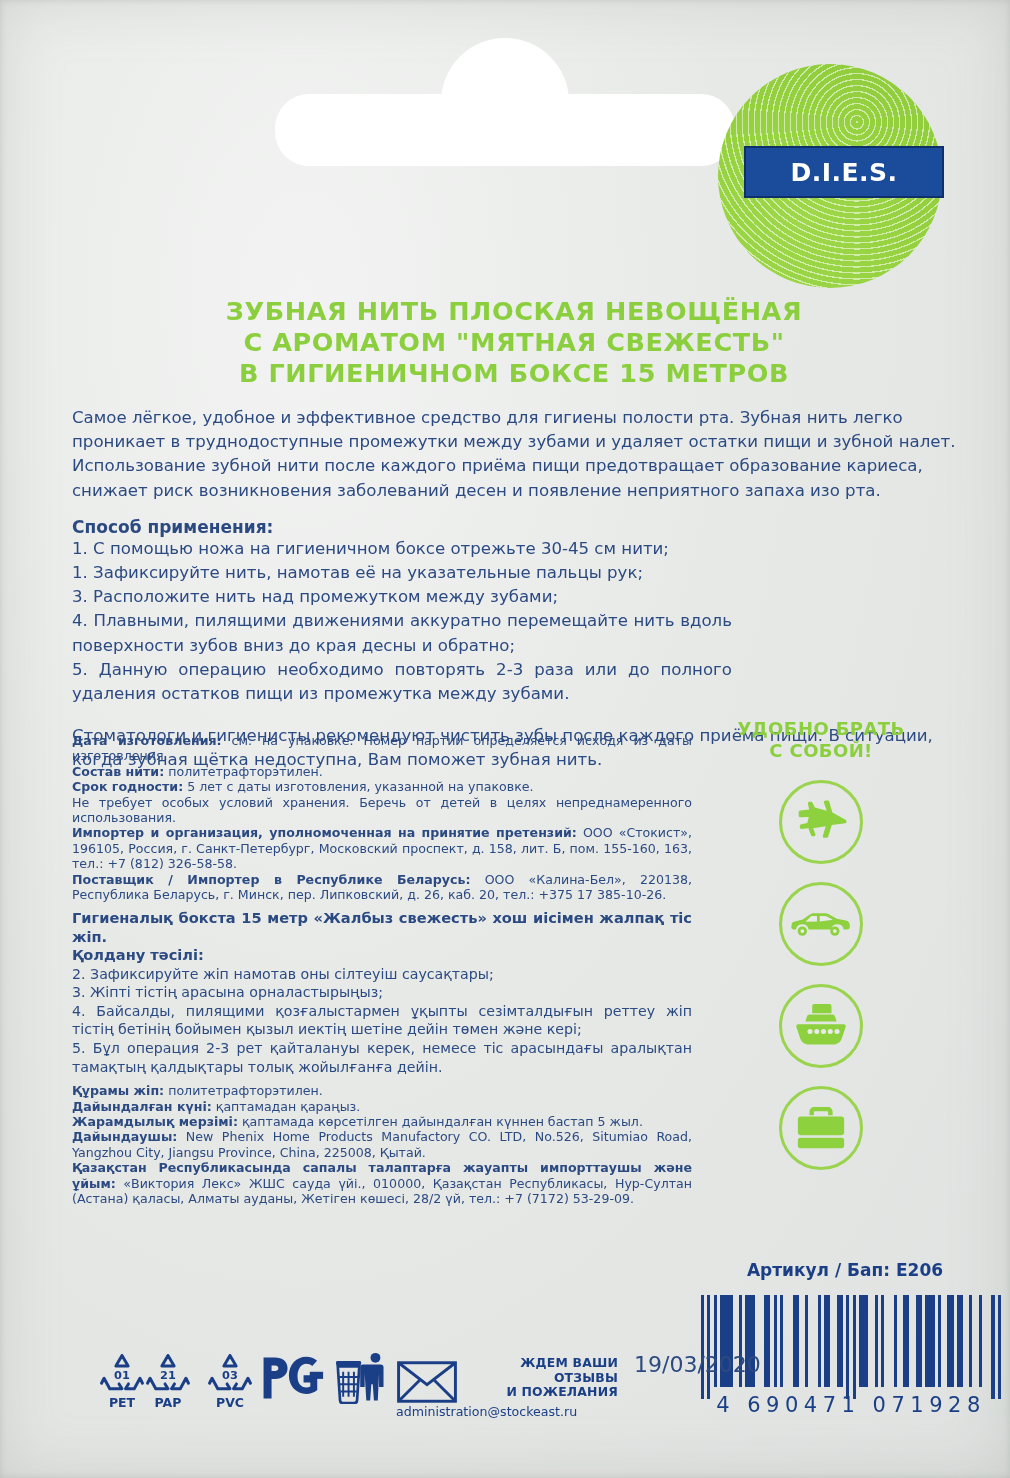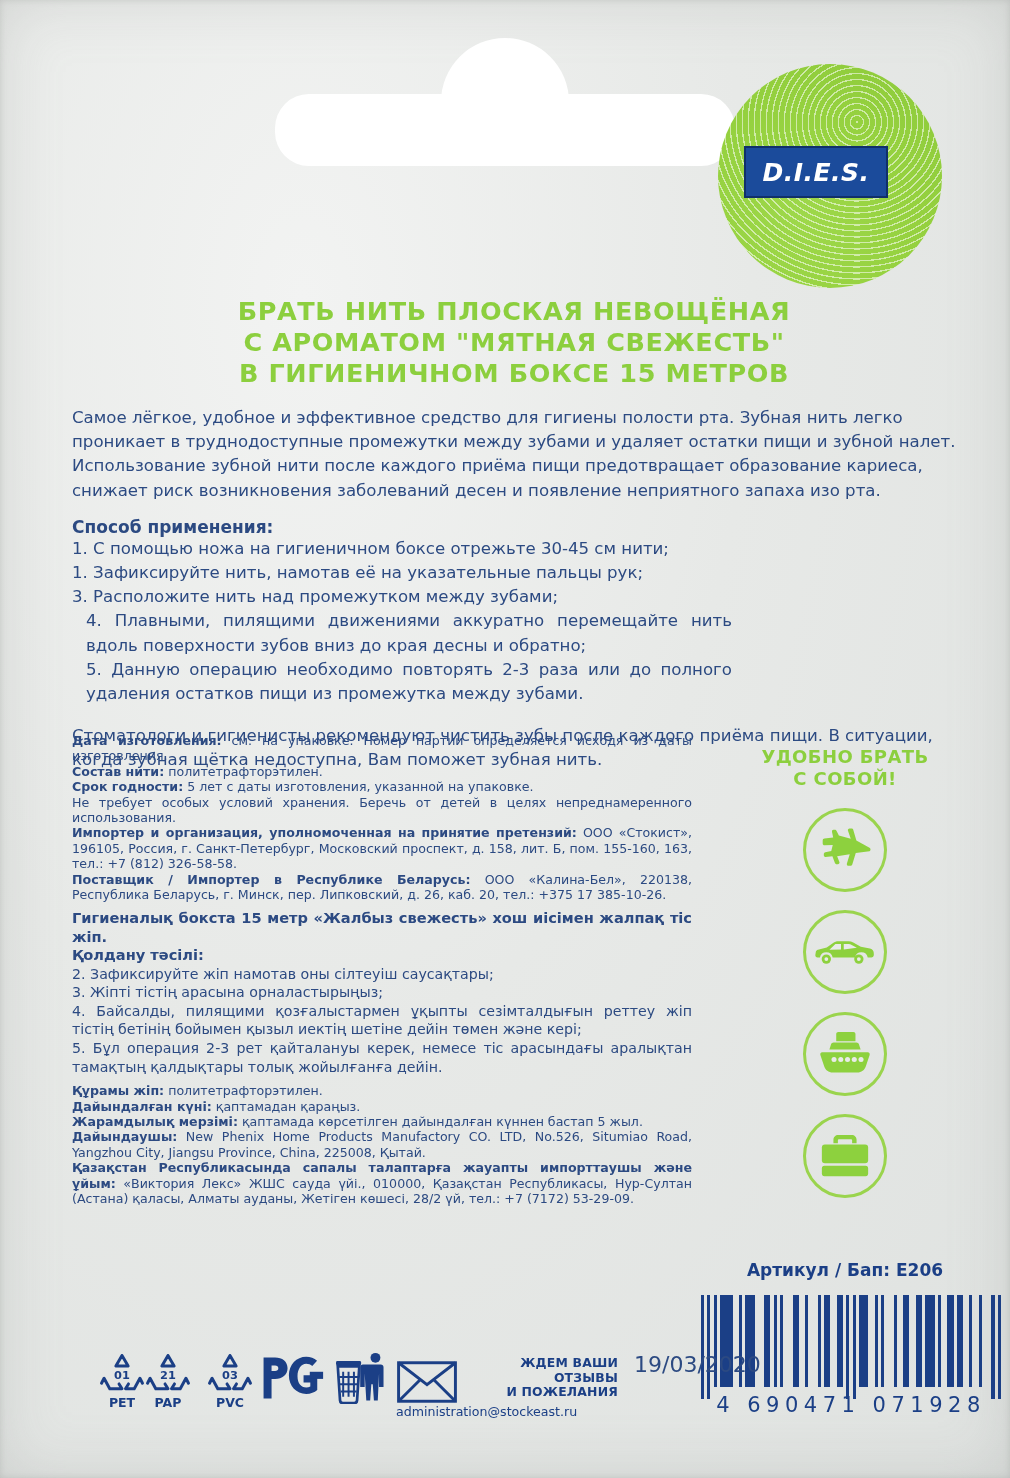--- a/index.html
+++ b/index.html
@@ -36,23 +36,23 @@
 
   
   .logo { position:absolute; left:718px; top:64px; width:224px; height:224px; }
   .logo .disc {
     position:absolute; inset:0; border-radius:50%;
     background:
       repeating-radial-gradient(circle at 62% 26%, rgba(255,255,255,.55) 0 1.3px, rgba(255,255,255,0) 1.3px 6px),
       radial-gradient(circle at 38% 70%, #9ed84a 0%, #95d13f 55%, #8cc93a 100%);
   }
   .logo .plate {
-    position:absolute; left:26px; top:82px; width:144px; height:52px;
+    position:absolute; left:26px; top:82px; width:200px; height:52px;
     background:#1b4b9b; border:2px solid #10306b;
-    display:flex; align-items:center; justify-content:center;font-style:italic;
+    display:flex; align-items:center; justify-content:center;
   }
   .logo .plate span {
     color:#fff; font-weight:bold; font-size:25px; letter-spacing:.5px;
     font-family:"DejaVu Sans", sans-serif;
   }
 
   
   .headline {
     position:absolute; left:204px; top:296px; width:620px;
     color:#8ccf3e; font-weight:bold; font-size:25.5px; line-height:31px;
@@ -62,41 +62,41 @@
   .headline div { white-space:nowrap; }
 
   
   .body-col { position:absolute; left:72px; top:406px; width:660px; color:#2c4a82; }
   .p-intro { font-size:16.6px; line-height:24.2px; text-align:justify; }
   .p-intro div { white-space:nowrap; }
 
   .sect-title { font-weight:bold; font-size:17px; margin-top:14px; }
   .steps { font-size:16.6px; line-height:24.2px; }
   .steps div { white-space:nowrap; }
-  .steps .just { white-space:normal; text-align:justify;margin-left:14px; }
+  .steps .just { white-space:normal; text-align:justify; }
 
   .p-note { font-size:16.6px; line-height:24.2px; margin-top:18px; }
   .p-note div { white-space:nowrap; }
 
   
   .fine { position:absolute; left:72px; top:733px; width:620px; color:#2c4a82;
           font-size:12.6px; line-height:15.4px; }
   .fine p { margin:0; text-align:justify; }
   .fine b { font-weight:bold; }
   .fine .gap { height:7px; }
 
   
   .kaz-title { font-weight:bold; font-size:14.6px; line-height:18.4px; text-align:justify; }
   .kaz-sub { font-weight:bold; font-size:14.6px; line-height:18.4px; }
   .kaz-steps { font-size:14.2px; line-height:18.6px; text-align:justify; }
   .kaz-steps div { white-space:nowrap; }
   .kaz-steps .just { white-space:normal; }
 
   
-  .travel { position:absolute; left:712px; top:718px; width:266px;margin-top:28px; }
+  .travel { position:absolute; left:688px; top:718px; width:266px; }
   .travel .cap {
     color:#8ccf3e; font-weight:bold; font-size:18px; line-height:22px;
     text-align:center; letter-spacing:.4px;
   }
   .circ {
     width:84px; height:84px; border-radius:50%;
     border:3px solid #9ad44d; margin:18px auto 0 auto;
     display:flex; align-items:center; justify-content:center;
   }
   .circ svg { display:block; }
@@ -151,21 +151,21 @@
   </div>
 
   <div class="logo">
     <div class="disc"></div>
     <div class="plate">
       <span>D.I.E.S.</span>
     </div>
   </div>
 
   <div class="headline">
-    <div>БРАТЬ НИТЬ ПЛОСКАЯ НЕВОЩЁНАЯ</div>
+    <div>ЗУБНАЯ НИТЬ ПЛОСКАЯ НЕВОЩЁНАЯ</div>
     <div>С АРОМАТОМ "МЯТНАЯ СВЕЖЕСТЬ"</div>
     <div>В ГИГИЕНИЧНОМ БОКСЕ 15 МЕТРОВ</div>
   </div>
 
   <div class="body-col">
     <div class="p-intro">
       <div>Самое лёгкое, удобное и эффективное средство для гигиены полости рта. Зубная нить легко</div>
       <div>проникает в труднодоступные промежутки между зубами и удаляет остатки пищи и зубной налет.</div>
       <div>Использование зубной нити после каждого приёма пищи предотвращает образование кариеса,</div>
       <div>снижает риск возникновения заболеваний десен и появление неприятного запаха изо рта.</div>

